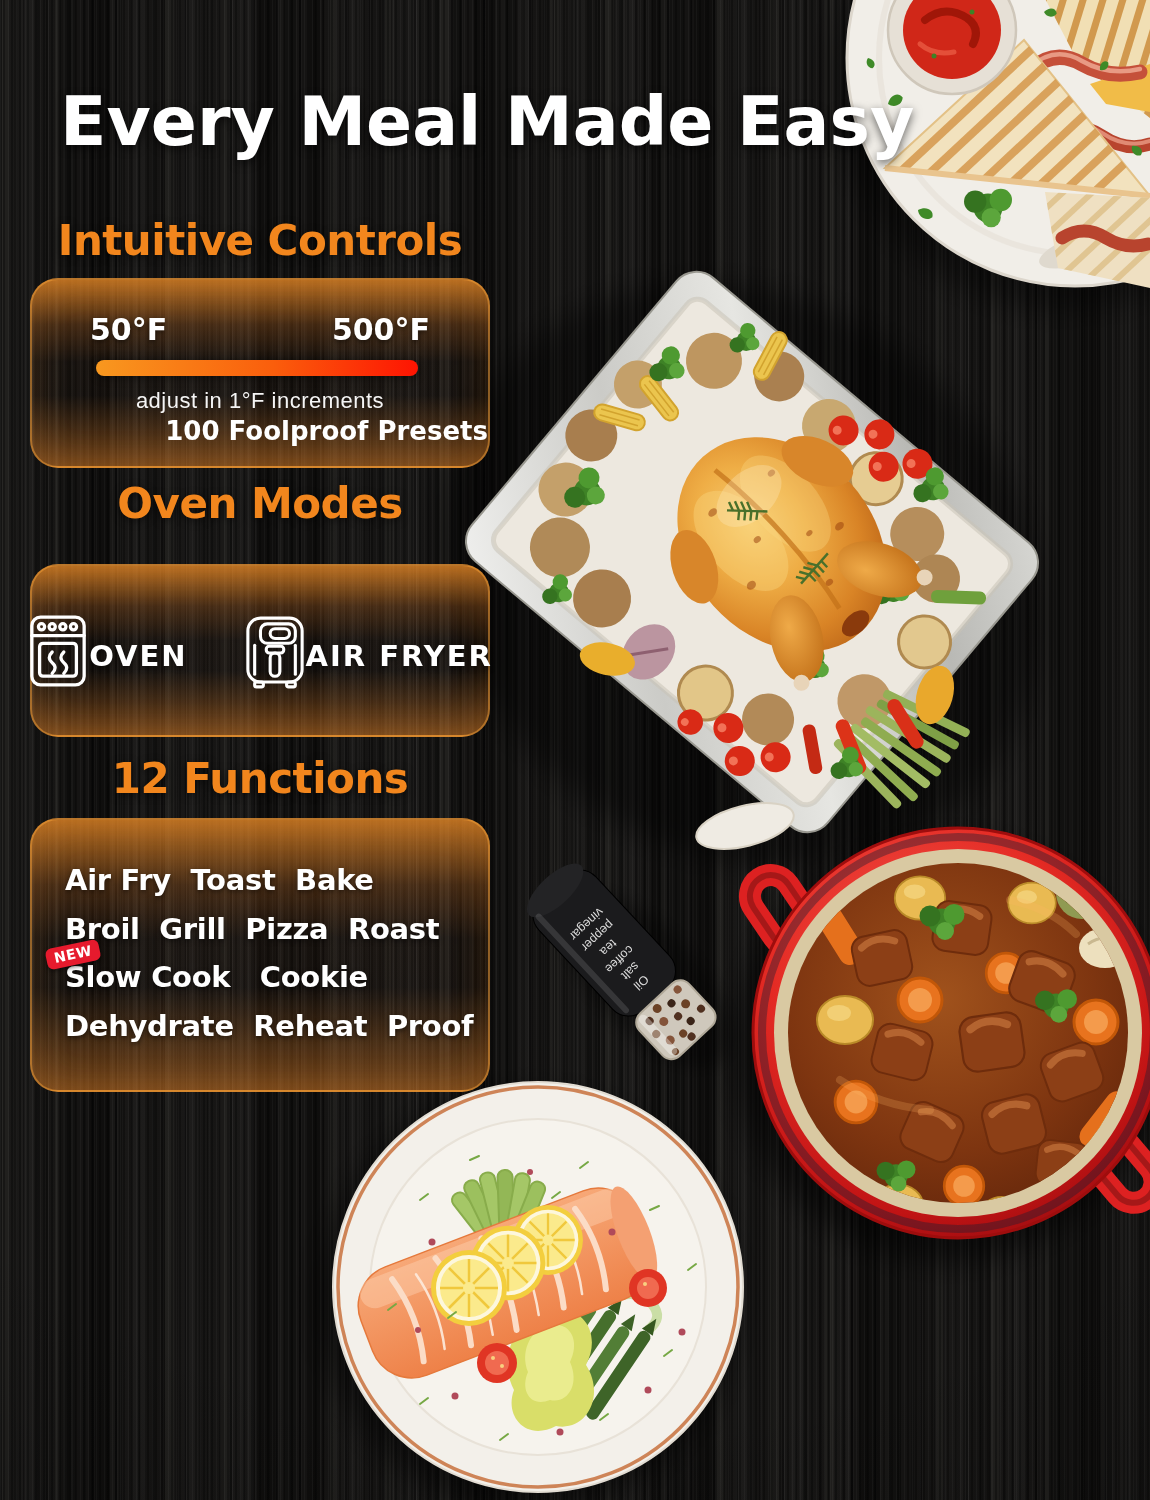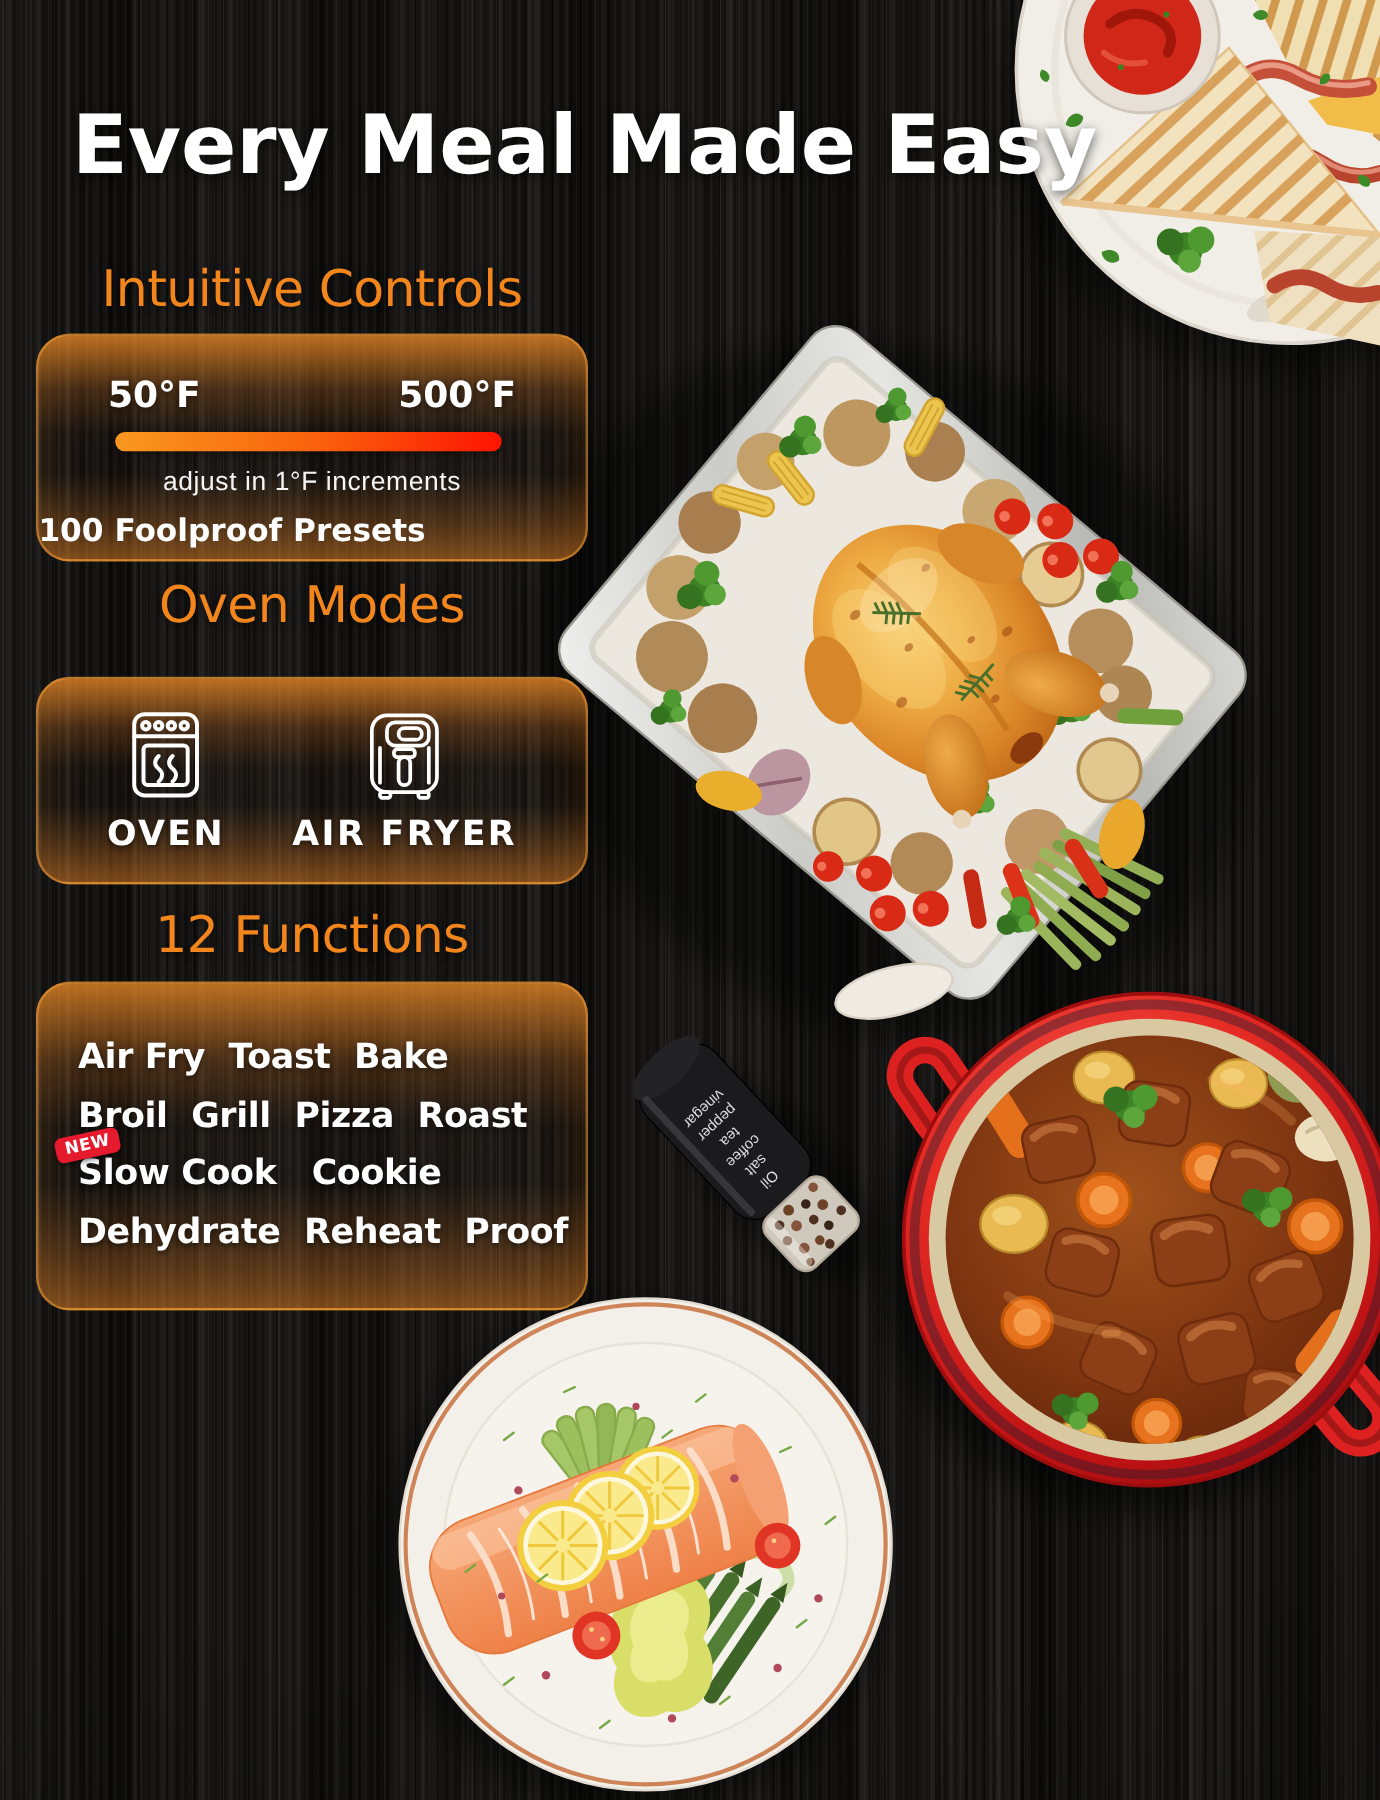--- a/index.html
+++ b/index.html
@@ -15,21 +15,21 @@
   }
   .photo-layer{position:absolute;left:0;top:0;z-index:1;}
   .overlay{position:absolute;left:0;top:0;width:100%;height:100%;z-index:2;}
   .page-title{
     position:absolute;left:44px;top:66px;margin:16px;
     color:#fff;font-size:68px;font-weight:800;letter-spacing:0;
     text-shadow:0 3px 10px rgba(0,0,0,.6);white-space:nowrap;
   }
   .sec-heading{
     position:absolute;left:30px;width:460px;margin:0;text-align:center;
-    color:#F2861D;font-size:42px;font-weight:400;letter-spacing:-.5px;
+    color:#F2861D;font-size:42px;font-weight:700;letter-spacing:-.5px;
     text-shadow:0 2px 8px rgba(0,0,0,.55);white-space:nowrap;
   }
   #heading-controls{top:216px;}
   #heading-modes{top:479px;}
   #heading-functions{top:754px;}
   .glow-box{
     position:absolute;left:30px;width:460px;border-radius:28px;
     border:2px solid rgba(244,158,54,.55);
     background:linear-gradient(180deg,
       rgba(227,134,38,.78) 0%, rgba(170,95,32,.34) 24%,
@@ -48,24 +48,24 @@
   .temp-bar{
     position:absolute;left:64px;right:70px;top:80px;height:16px;border-radius:9px;
     background:linear-gradient(90deg,#F8981F 0%,#FA5E0C 55%,#FE1402 100%);
     box-shadow:0 2px 8px rgba(0,0,0,.45);
   }
   .temp-note{
     position:absolute;left:0;right:0;top:108px;text-align:center;color:#F5F5F5;
     font-family:"Liberation Sans",sans-serif;font-size:22px;font-weight:400;letter-spacing:.5px;
   }
   .temp-presets{
-    position:absolute;left:0;right:0;top:148px;text-align:left;color:#fff;
+    position:absolute;left:0;right:0;top:136px;text-align:right;color:#fff;
     font-size:26px;font-weight:800;letter-spacing:0;
   }
-  .mode-item{display:flex;flex-direction:column;align-items:center;margin-top:2px;}
+  .mode-item{display:flex;flex-direction:row;align-items:center;margin-top:2px;}
   .mode-icon{display:block;}
   .mode-label{margin-top:9px;color:#fff;font-size:29px;font-weight:800;letter-spacing:2px;white-space:nowrap;
     text-shadow:0 2px 5px rgba(0,0,0,.5);}
   .fn-lines{position:absolute;left:33px;top:36px;right:10px;}
   .fn-line{
     color:#fff;font-size:29px;font-weight:800;line-height:48.5px;letter-spacing:-.3px;
     white-space:pre-wrap;text-shadow:0 2px 5px rgba(0,0,0,.5);
   }
   .new-badge{
     position:absolute;left:14px;top:124px;z-index:3;

